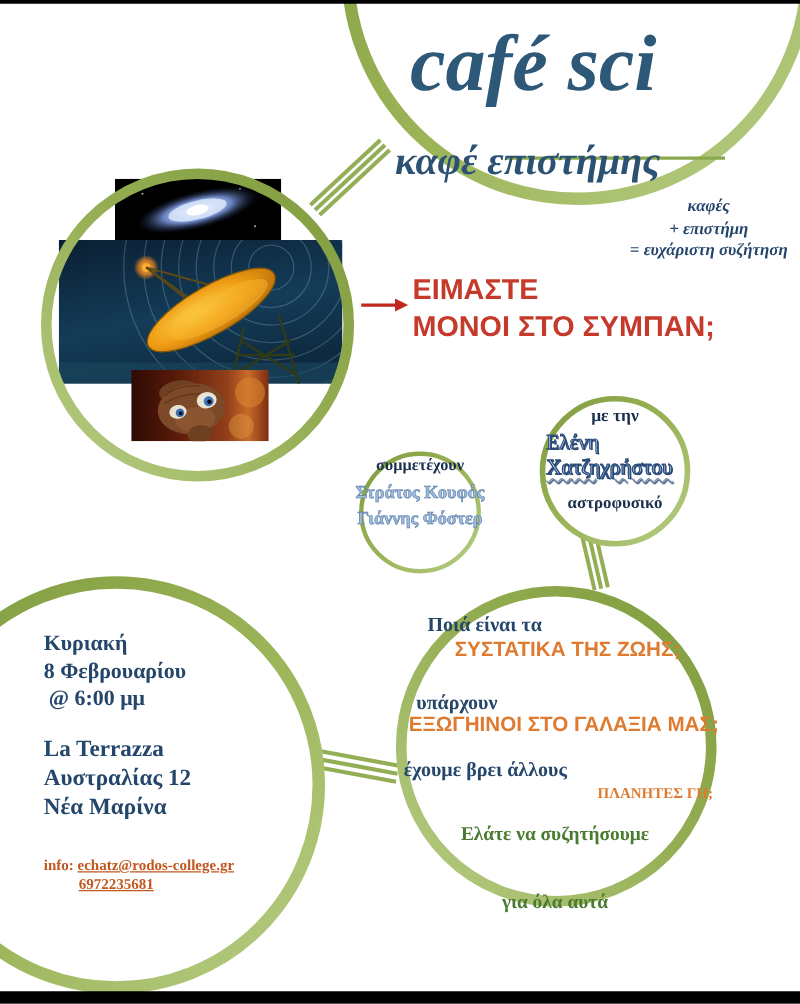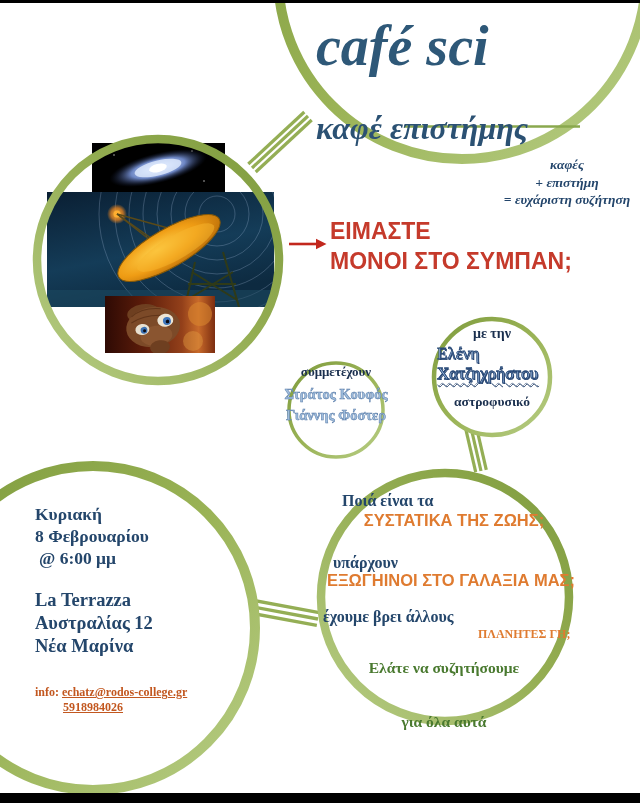--- a/index.html
+++ b/index.html
@@ -7,21 +7,21 @@
           font-family:"Liberation Serif","DejaVu Serif",serif;}
   .bar{position:absolute;left:0;width:640px;background:#000;z-index:6;}
   .bar.top{top:0;height:3px;}
   .bar.bottom{bottom:0;height:10px;}
 
   .img-layer{position:absolute;z-index:1;}
   .svg-overlay{position:absolute;left:0;top:0;z-index:2;pointer-events:none;}
   .txt{position:absolute;z-index:3;white-space:nowrap;}
 
   
-  .t-title-en{left:316px;top:14px;font-style:italic;font-weight:700;font-size:56px;color:#2e5878;}
+  .t-title-en{left:328px;top:14px;font-style:italic;font-weight:700;font-size:64px;color:#2e5878;}
   .t-title-gr{left:316px;top:82px;font-style:italic;font-weight:700;font-size:32px;color:#2b5173;margin-top:28px;}
   .t-formula{left:498px;top:156px;width:138px;text-align:center;font-style:italic;font-weight:700;
              font-size:13.5px;line-height:17.5px;color:#23456b;}
   .t-redq{left:330px;top:216px;font-family:"Liberation Sans","DejaVu Sans",sans-serif;
           font-weight:700;font-size:23px;line-height:30px;color:#c53a2b;}
 
   
   .t-sp-intro{left:432px;top:326px;width:120px;text-align:center;font-weight:700;font-size:14px;color:#1a2f4e;}
   .blue-name{font-weight:400;font-size:17px;color:#a5c3e8;-webkit-text-stroke:0.8px #2a4a77;
              text-shadow:1px 1px 0 #24406a;}
@@ -245,21 +245,21 @@
     <div>La Terrazza</div>
     <div>Αυστραλίας 12</div>
     <div>Νέα Μαρίνα</div>
   </div>
   <div class="txt t-ev-info">
     <div>
       <span>info:</span>
       <span class="lnk">echatz@rodos-college.gr</span>
     </div>
     <div class="ph-line">
-      <span class="lnk">5918984026</span>
+      <span class="lnk">6972235681</span>
     </div>
   </div>
 
   <div class="txt q-serif t-q1i">Ποιά είναι τα</div>
   <div class="txt q-orange-sans t-q1">ΣΥΣΤΑΤΙΚΑ ΤΗΣ ΖΩΗΣ;</div>
   <div class="txt q-serif t-q2i">υπάρχουν</div>
   <div class="txt q-orange-sans t-q2">ΕΞΩΓΗΙΝΟΙ ΣΤΟ ΓΑΛΑΞΙΑ ΜΑΣ;</div>
   <div class="txt q-serif t-q3i">έχουμε βρει άλλους</div>
   <div class="txt q-orange-serif t-q3">ΠΛΑΝΗΤΕΣ ΓΗ;</div>
   <div class="txt q-green t-cta1">Ελάτε να συζητήσουμε</div>

